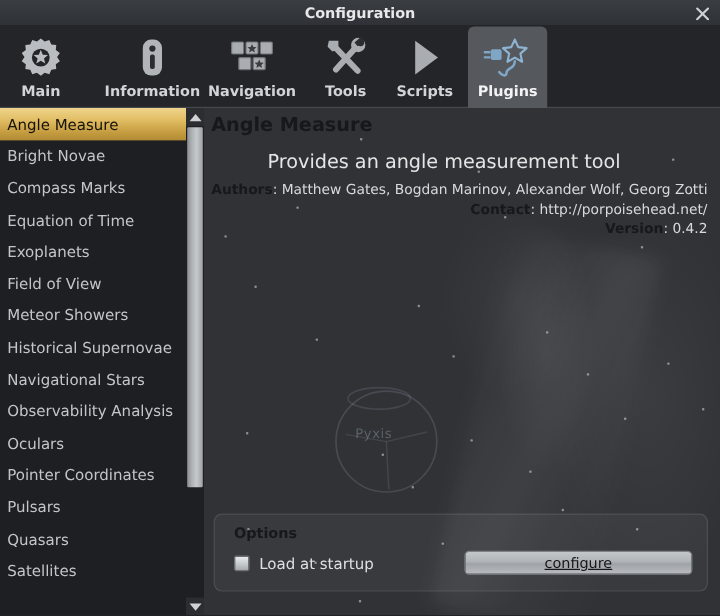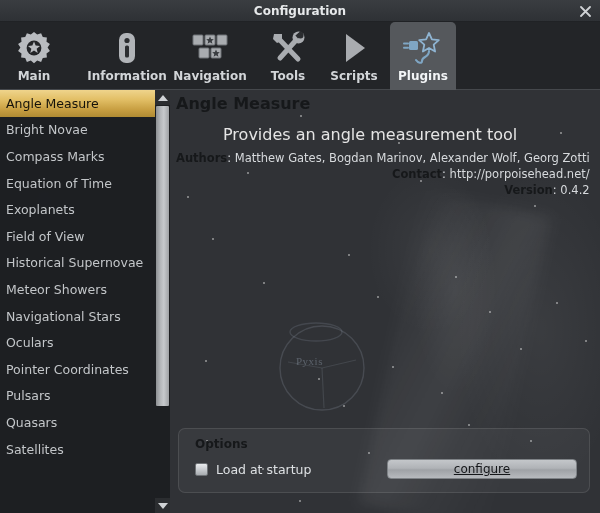--- a/index.html
+++ b/index.html
@@ -40,21 +40,20 @@
     width: 130px; height: 320px;
     background: linear-gradient(105deg, rgba(255,255,255,0) 0%, rgba(255,255,255,0.05) 35%, rgba(255,255,255,0.065) 50%, rgba(255,255,255,0.03) 70%, rgba(255,255,255,0) 100%);
     transform: rotate(12deg);
     filter: blur(6px);
     pointer-events:none;
   }
   #constellation {
     position:absolute; left: 268px; top: 300px;
     width: 110px; height: 115px;
     pointer-events:none;
-    font-family:Liberation Serif, serif;
   }
   #constellation .cname {
     position:absolute; left: 28px; top: 55px;
     font-size: 11px; color: rgba(190,205,225,0.30);
     letter-spacing: .5px;
   }
 
   
   #titlebar {
     position: absolute; left:0; top:0;
@@ -356,23 +355,24 @@
 
   <div id="content">
 
     <div id="plugin-list">
         <div class="list-row selected">Angle Measure</div>
         <div class="list-row">Bright Novae</div>
         <div class="list-row">Compass Marks</div>
         <div class="list-row">Equation of Time</div>
         <div class="list-row">Exoplanets</div>
         <div class="list-row">Field of View</div>
+        <div class="list-row">Meteor Showers</div>
         <div class="list-row">Historical Supernovae</div>
-        <div class="list-row">Meteor Showers</div>
         <div class="list-row">Navigational Stars</div>
+        <div class="list-row">Observability Analysis</div>
         <div class="list-row">Oculars</div>
         <div class="list-row">Pointer Coordinates</div>
         <div class="list-row">Pulsars</div>
         <div class="list-row">Quasars</div>
         <div class="list-row">Satellites</div>
       </div>
 
     <div id="list-scrollbar">
       <div id="sb-up">
           <span class="sb-arrow up"></span>

